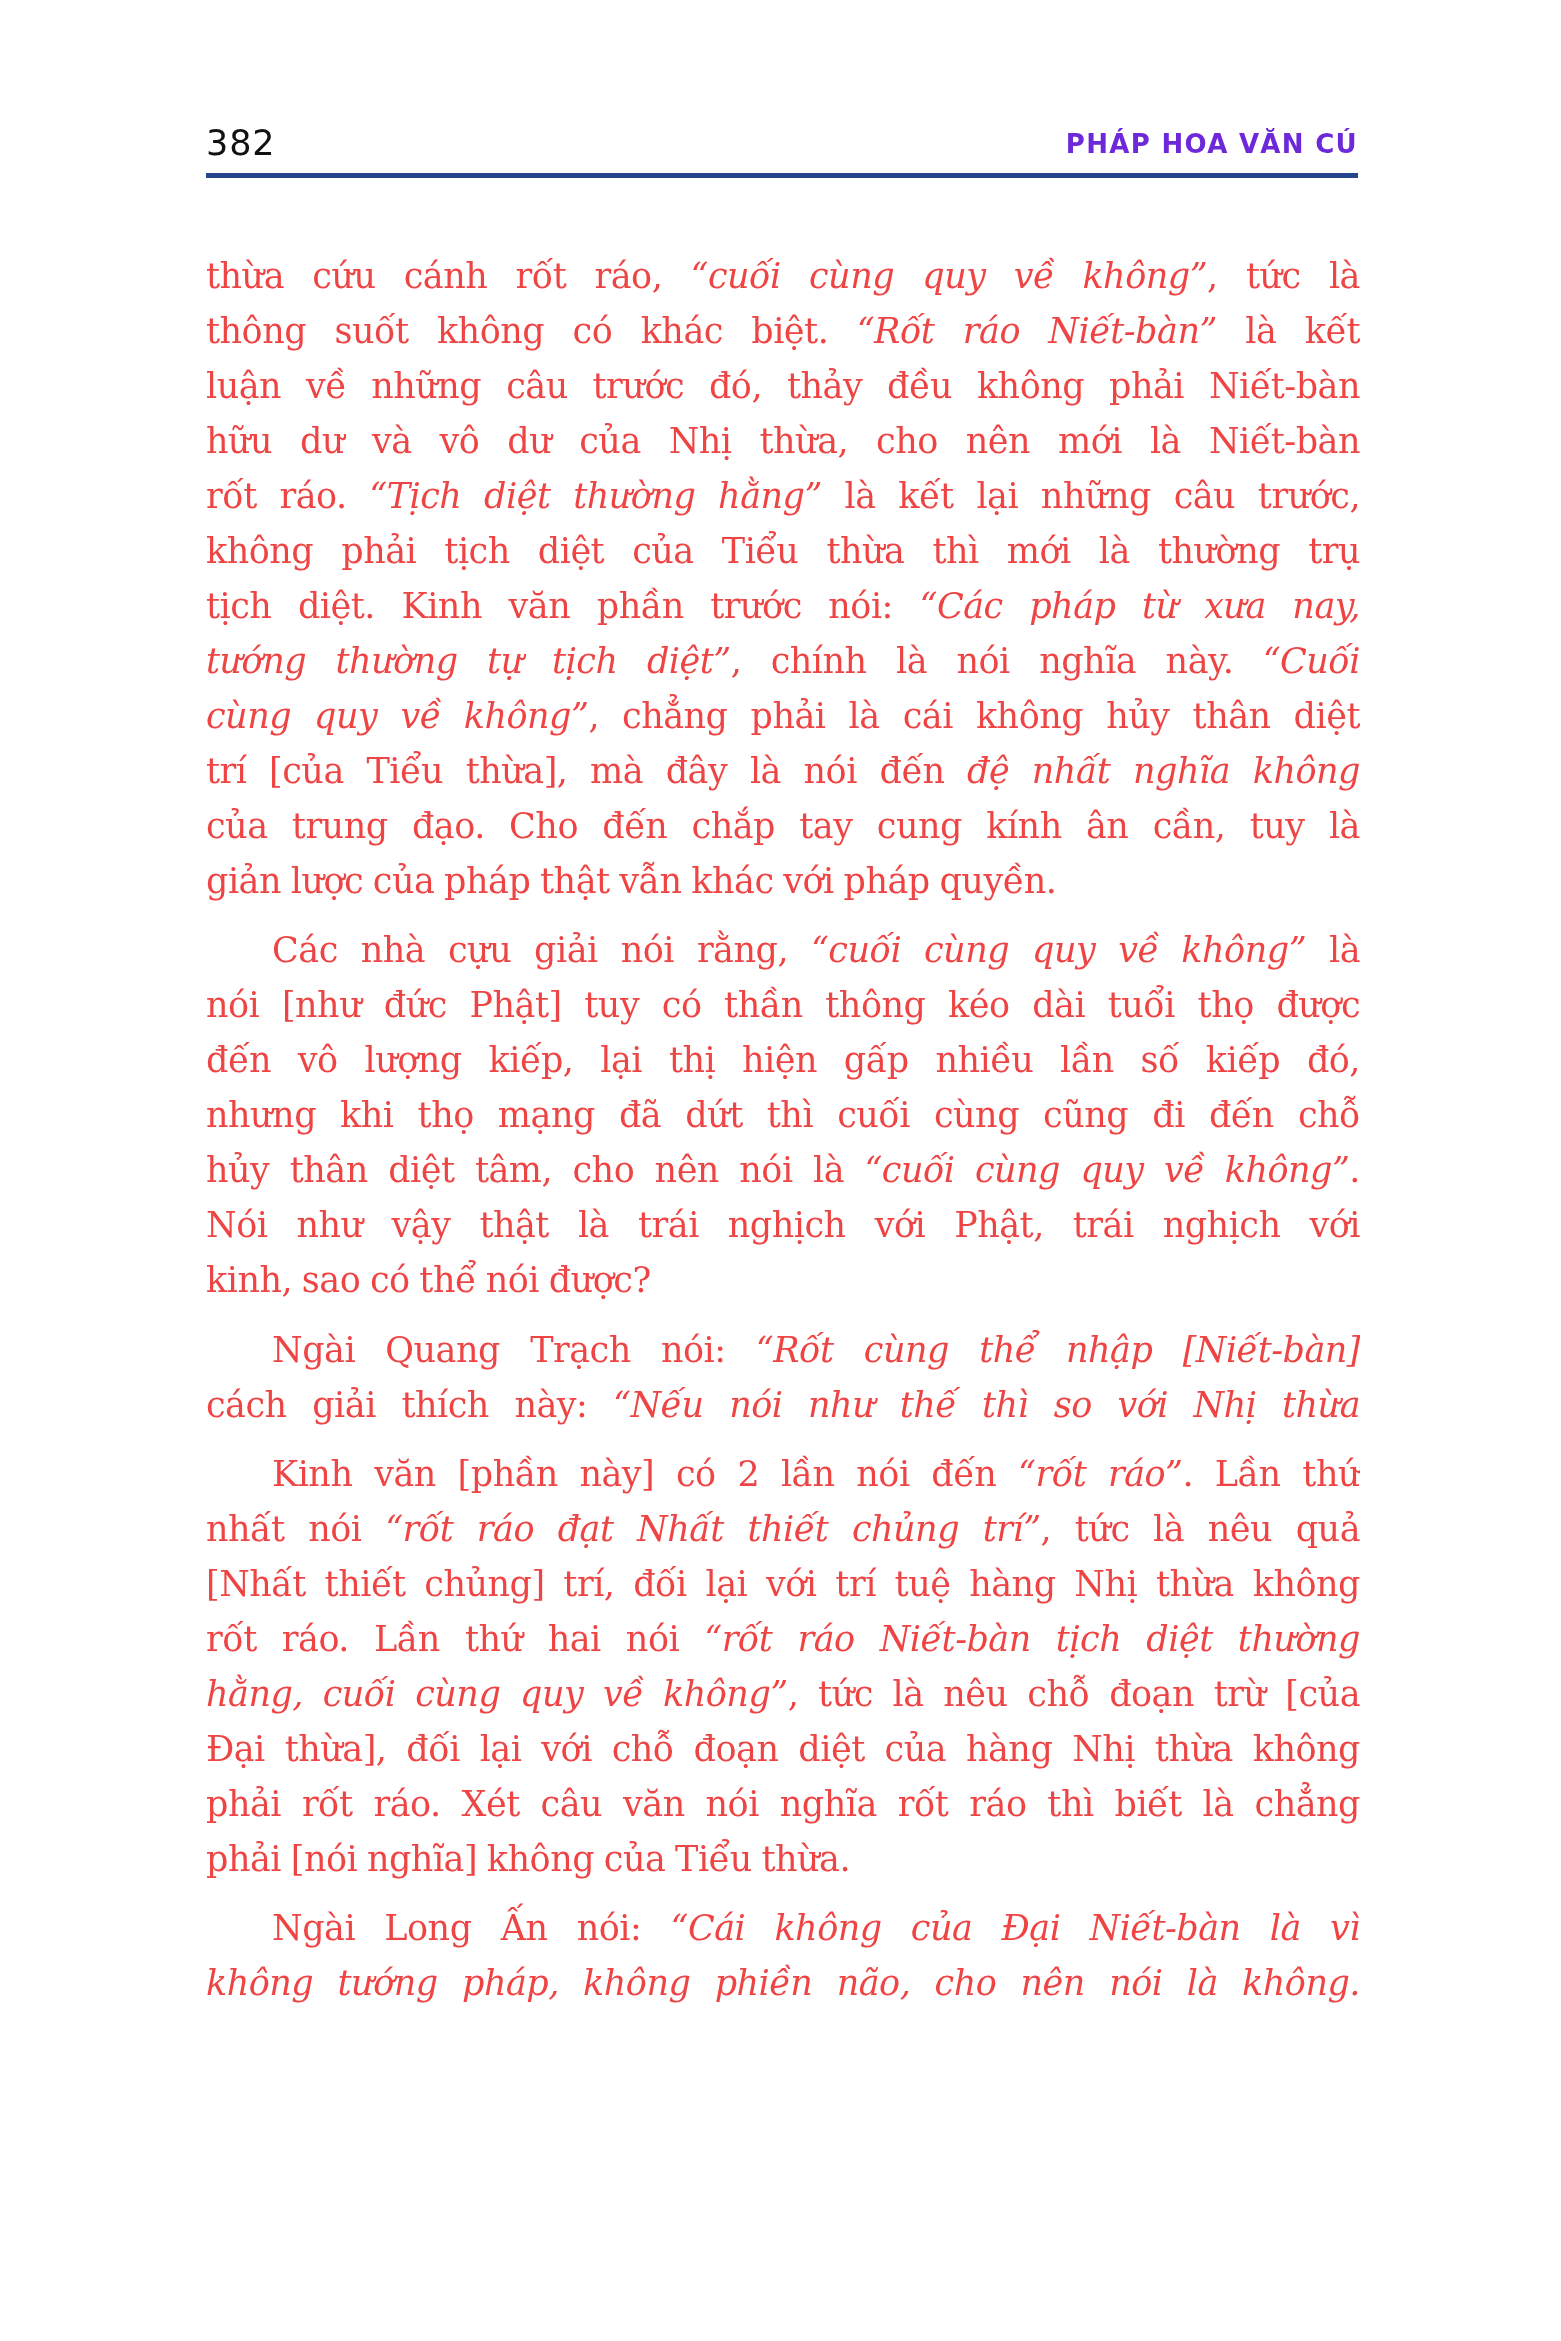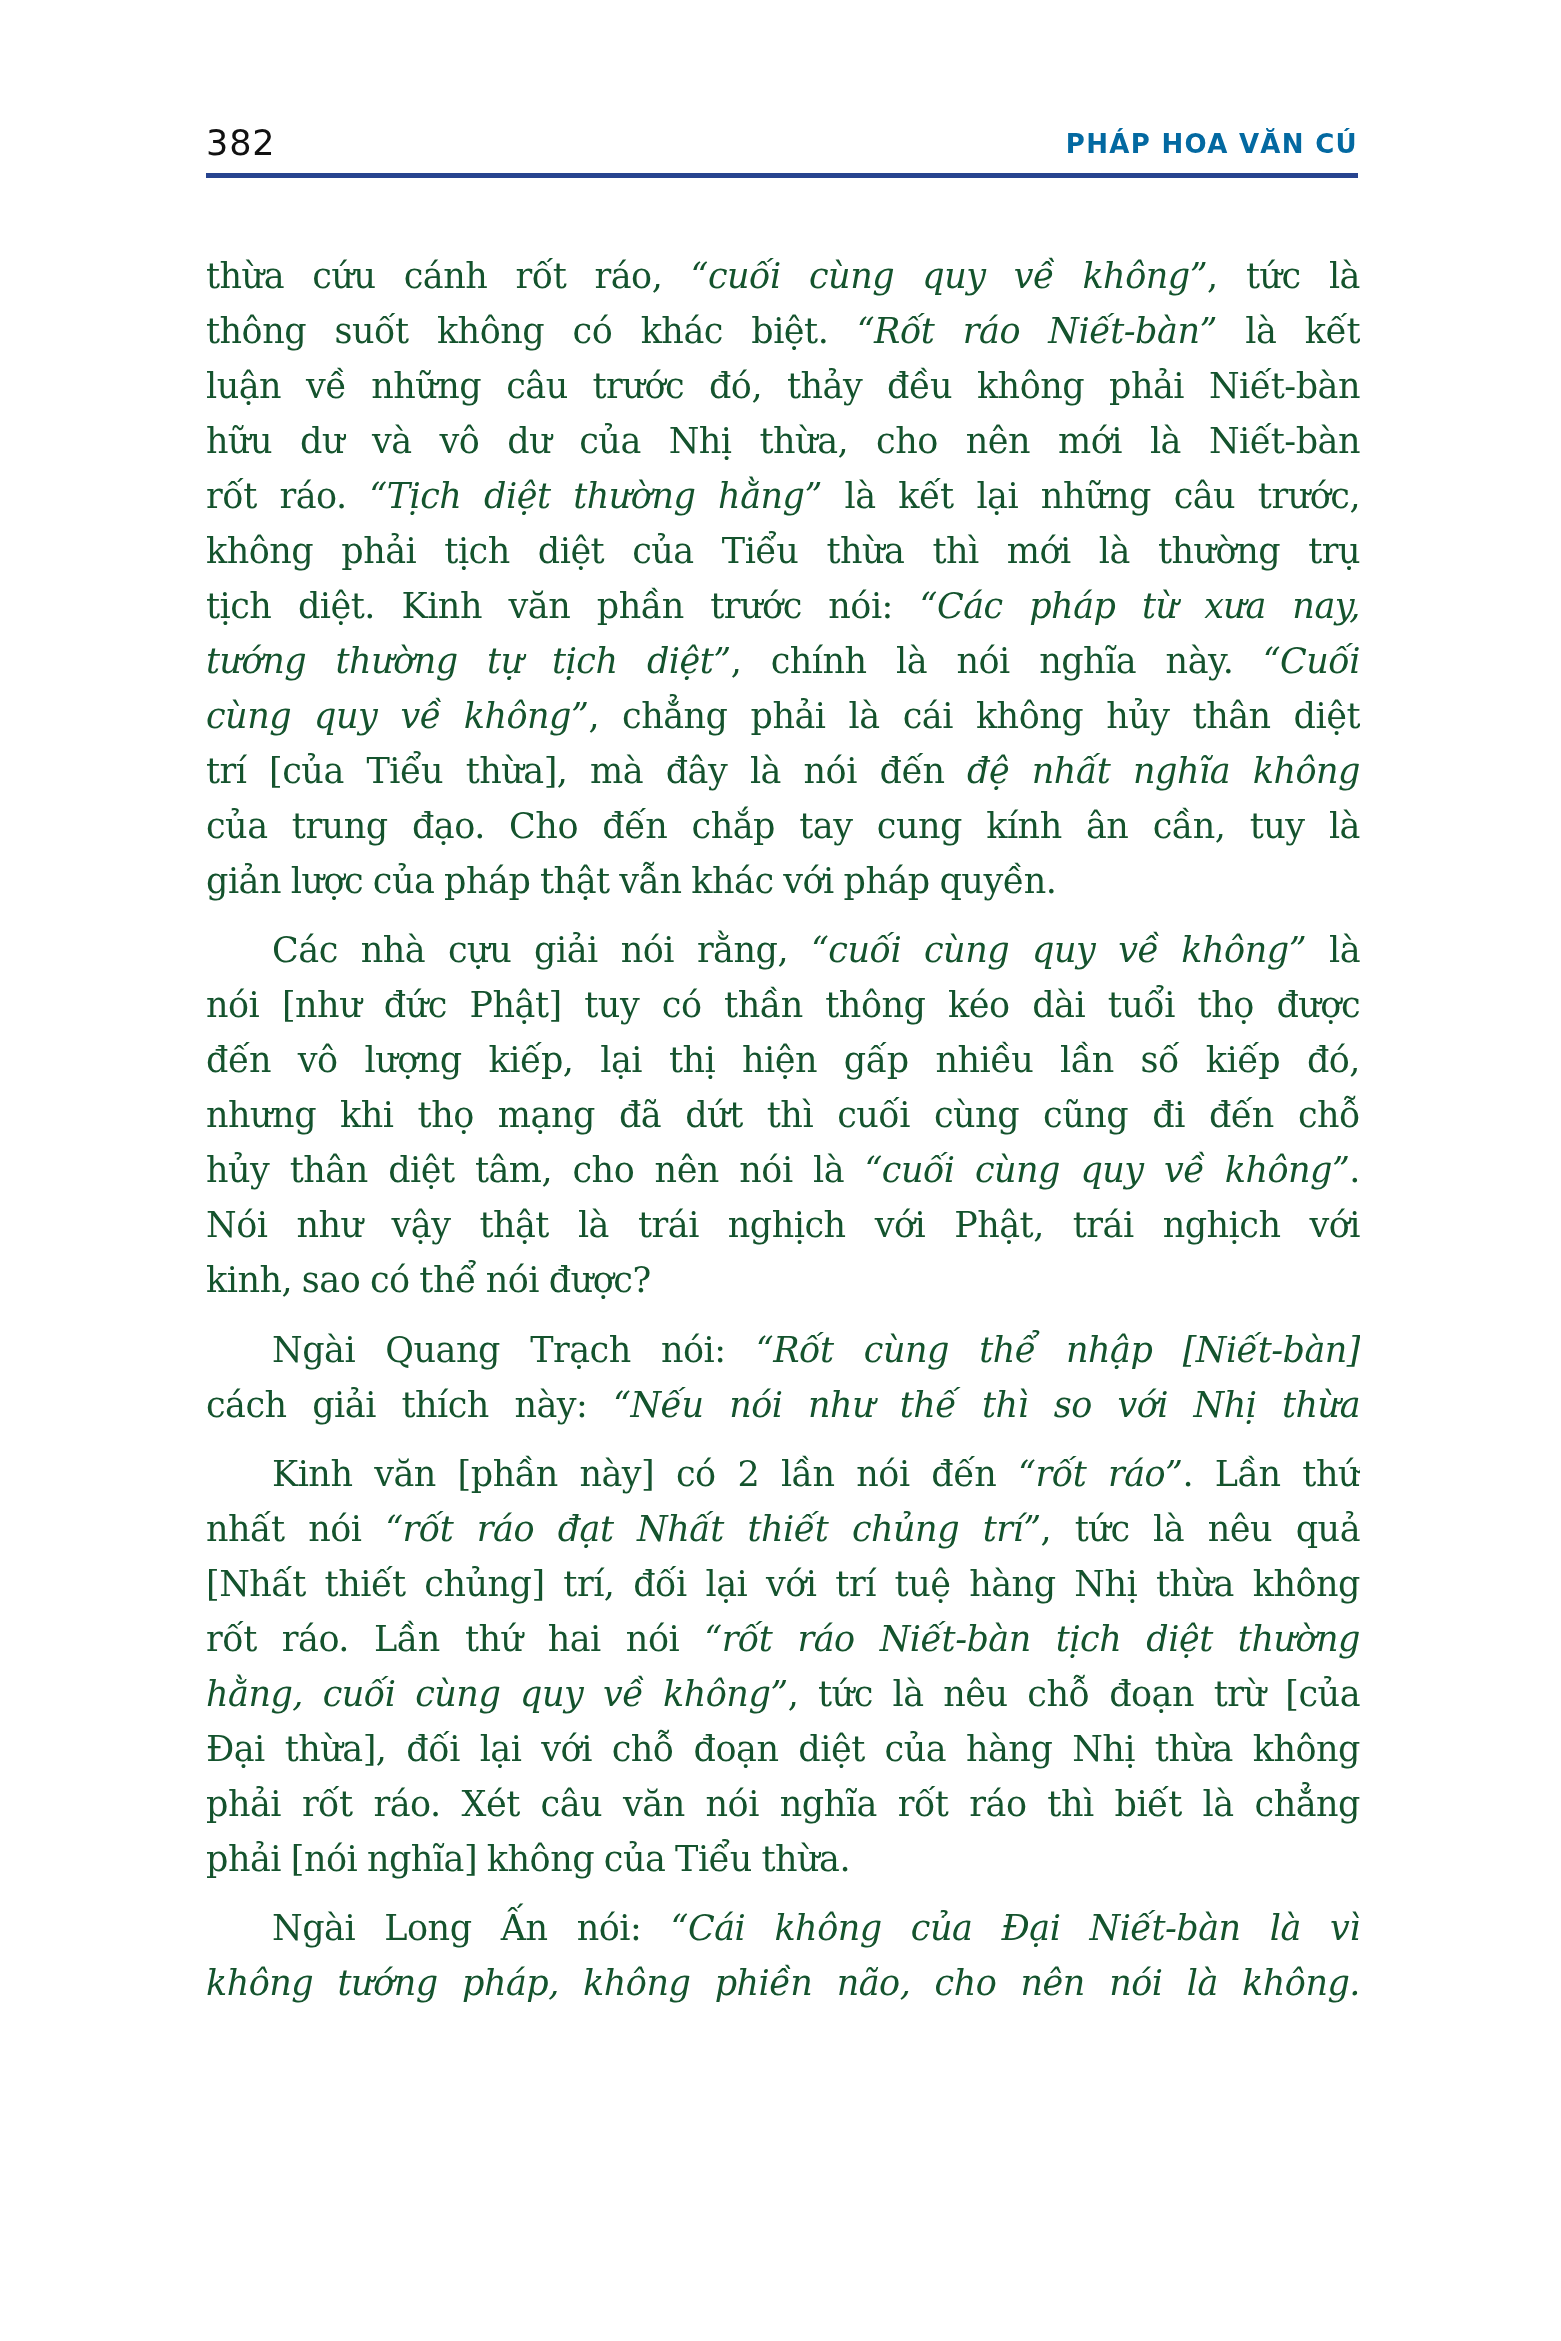--- a/index.html
+++ b/index.html
@@ -15,40 +15,40 @@
   .running-title {
     position: absolute; right: 0; top: 8.7px;
     font-family: "DejaVu Sans", sans-serif; font-weight: bold;
     font-size: 26px; letter-spacing: 1.3px; line-height: 29.5px;
   }
   .rule {
     position: absolute; left: 206px; top: 173px; width: 1152px; height: 5.2px;
   }
   .body {
     position: absolute; left: 206px; top: 249px; width: 1154px;
-    font-family: "DejaVu Serif", serif; font-size: 35px; color: #14532d;
+    font-family: "DejaVu Serif", serif; font-size: 35px; color: #ef4444;
   }
   .para { margin: 0 0 14.3px 0; }
   .line {
     display: block; height: 55px; line-height: 55px;
     text-align: justify; text-align-last: justify; white-space: nowrap;
     letter-spacing: -0.5px; word-spacing: -0.9px;
   }
   .line.last { text-align-last: left; }
   .line.indent { padding-left: 66px; }
   .seg.it { font-style: italic; }
   
   .line { white-space: normal; overflow: hidden; }
 </style>
 </head>
 <body>
 
 <div class="header">
   <span class="page-number">382</span>
-  <span class="running-title" style="color: #0369a1;">PHÁP HOA VĂN CÚ</span>
+  <span class="running-title" style="color: #6d28d9;">PHÁP HOA VĂN CÚ</span>
 </div>
 <div class="rule" style="background: rgb(39, 68, 143);"></div>
 
 <div class="body" id="body">
     <div class="para">
       <span class="line"><span class="seg">thừa cứu cánh rốt ráo, </span><span class="seg it">“cuối cùng quy về không”</span><span class="seg">, tức là</span></span>
       <span class="line"><span class="seg">thông suốt không có khác biệt. </span><span class="seg it">“Rốt ráo Niết-bàn”</span><span class="seg"> là kết</span></span>
       <span class="line"><span class="seg">luận về những câu trước đó, thảy đều không phải Niết-bàn</span></span>
       <span class="line"><span class="seg">hữu dư và vô dư của Nhị thừa, cho nên mới là Niết-bàn</span></span>
       <span class="line"><span class="seg">rốt ráo. </span><span class="seg it">“Tịch diệt thường hằng”</span><span class="seg"> là kết lại những câu trước,</span></span>

